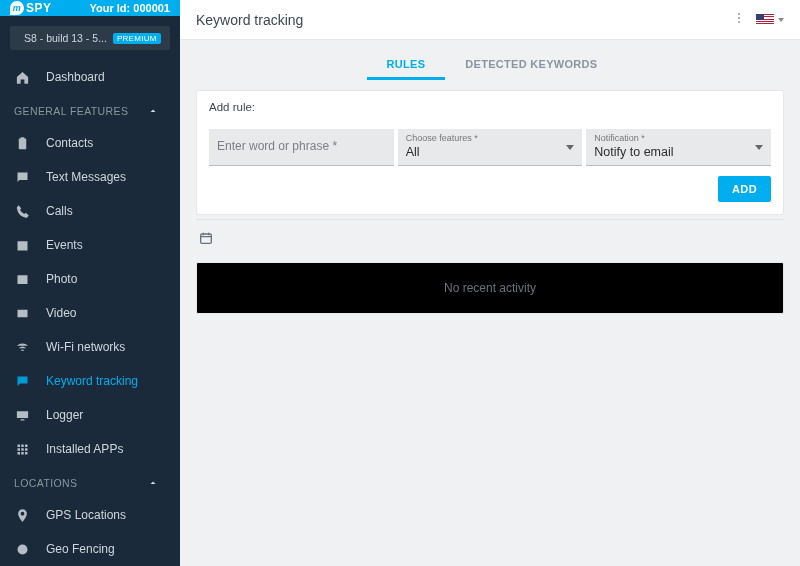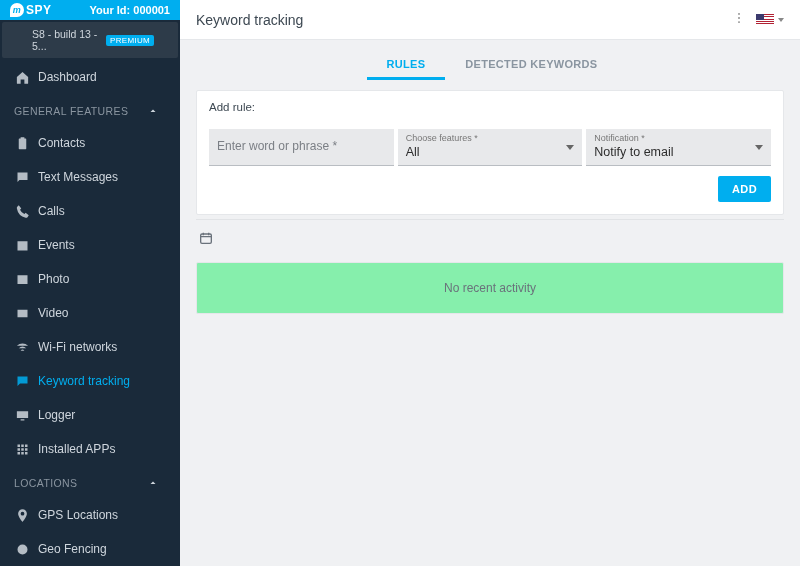--- a/index.html
+++ b/index.html
@@ -4,23 +4,23 @@
 <style>
   *{box-sizing:border-box;margin:0;padding:0;font-family:Arial,Helvetica,sans-serif}
   body{width:800px;height:566px;overflow:hidden;background:#f0f1f3;display:flex}
   
   .sidebar{width:180px;height:100%;background:#1a2a3a;color:#cfd6dd;display:flex;flex-direction:column;font-size:11.5px;overflow:hidden;}
   .brand{background:#00aeef;color:#fff;height:34px;display:flex;align-items:center;justify-content:space-between;padding:0 10px;font-size:12px}
   .brand-left{display:flex;align-items:center;gap:6px}
   .logo{display:flex;align-items:center;font-weight:700;letter-spacing:0.5px}
   .logo-glyph{background:#fff;color:#00aeef;display:inline-flex;align-items:center;justify-content:center;width:14px;height:14px;border-radius:50% 50% 50% 0;font-weight:700;font-size:9px;margin-right:2px;font-style:italic;}
   .userid{font-weight:600;font-size:11px}
-  .device-bar{background:#2d3b49;margin:2px;border-radius:2px;display:flex;align-items:center;padding:6px 24px;gap:6px;font-size:10.5px;color:#cfd6dd}
+  .device-bar{background:#2d3b49;margin:10px;border-radius:2px;display:flex;align-items:center;padding:6px 8px;gap:6px;font-size:10.5px;color:#cfd6dd}
   .device-bar .badge{background:#00aeef;color:#fff;font-size:8px;padding:1px 4px;border-radius:2px;letter-spacing:0.3px}
-  .nav-item{display:flex;align-items:center;gap:8px;padding:9px 14px;color:#cfd6dd;cursor:pointer;font-size:12px}
+  .nav-item{display:flex;align-items:center;gap:16px;padding:9px 14px;color:#cfd6dd;cursor:pointer;font-size:12px}
   .nav-item.active{color:#00aeef}
   .nav-item .icon{width:16px;height:16px;display:inline-flex;align-items:center;justify-content:center;opacity:0.85}
   .nav-item svg{width:15px;height:15px;fill:#cfd6dd}
   .nav-item.active svg{fill:#00aeef}
   .section-h{display:flex;align-items:center;justify-content:space-between;padding:10px 20px 8px 14px;color:#8a95a0;font-size:10.5px;letter-spacing:0.4px}
   .chev{width:14px;height:14px;display:inline-flex;align-items:center;justify-content:center}
   .chev svg{width:12px;height:12px;fill:#cfd6dd}
   
   .main{flex:1;display:flex;flex-direction:column;height:100%}
   .topbar{background:#fff;height:40px;display:flex;align-items:center;justify-content:space-between;padding:0 16px;border-bottom:1px solid #e5e7ea}
@@ -41,21 +41,21 @@
   .fld.input-only{justify-content:center}
   .fld .fl{font-size:9px;color:#777; margin-bottom:2px}
   .fld .fv{font-size:12.5px;color:#2d2d2d}
   .fld .placeholder{font-size:12px;color:#7b7f85}
   .fld .dd2{position:absolute;right:8px;top:50%;transform:translateY(-40%);width:0;height:0;border-left:4px solid transparent;border-right:4px solid transparent;border-top:5px solid #666}
   .actions{display:flex;justify-content:flex-end;margin-top:10px}
   .btn-add{background:#00aeef;color:#fff;font-size:11px;font-weight:700;border:none;padding:7px 14px;border-radius:2px;cursor:pointer;letter-spacing:0.4px}
   .divider{border-top:1px solid #e1e3e6;margin:2px 16px 0 16px}
   .iconrow{padding:10px 18px 6px 18px}
   .cal svg{width:16px;height:16px;fill:none;stroke:#6a727b;stroke-width:2}
-  .activity{background:#86efac;margin:6px 16px 0 16px;border:1px solid #e5e7ea;border-radius:2px;padding:18px 0;text-align:center;color:#6a727b;font-size:12px}
+  .activity{background:#000000;margin:6px 16px 0 16px;border:1px solid #e5e7ea;border-radius:2px;padding:18px 0;text-align:center;color:#6a727b;font-size:12px}
 </style>
 </head>
 <body>
 
 <aside class="sidebar">
   <div class="brand">
     <div class="brand-left">
       <span class="logo">
           <span class="logo-glyph">m</span>
           <span>SPY</span>

